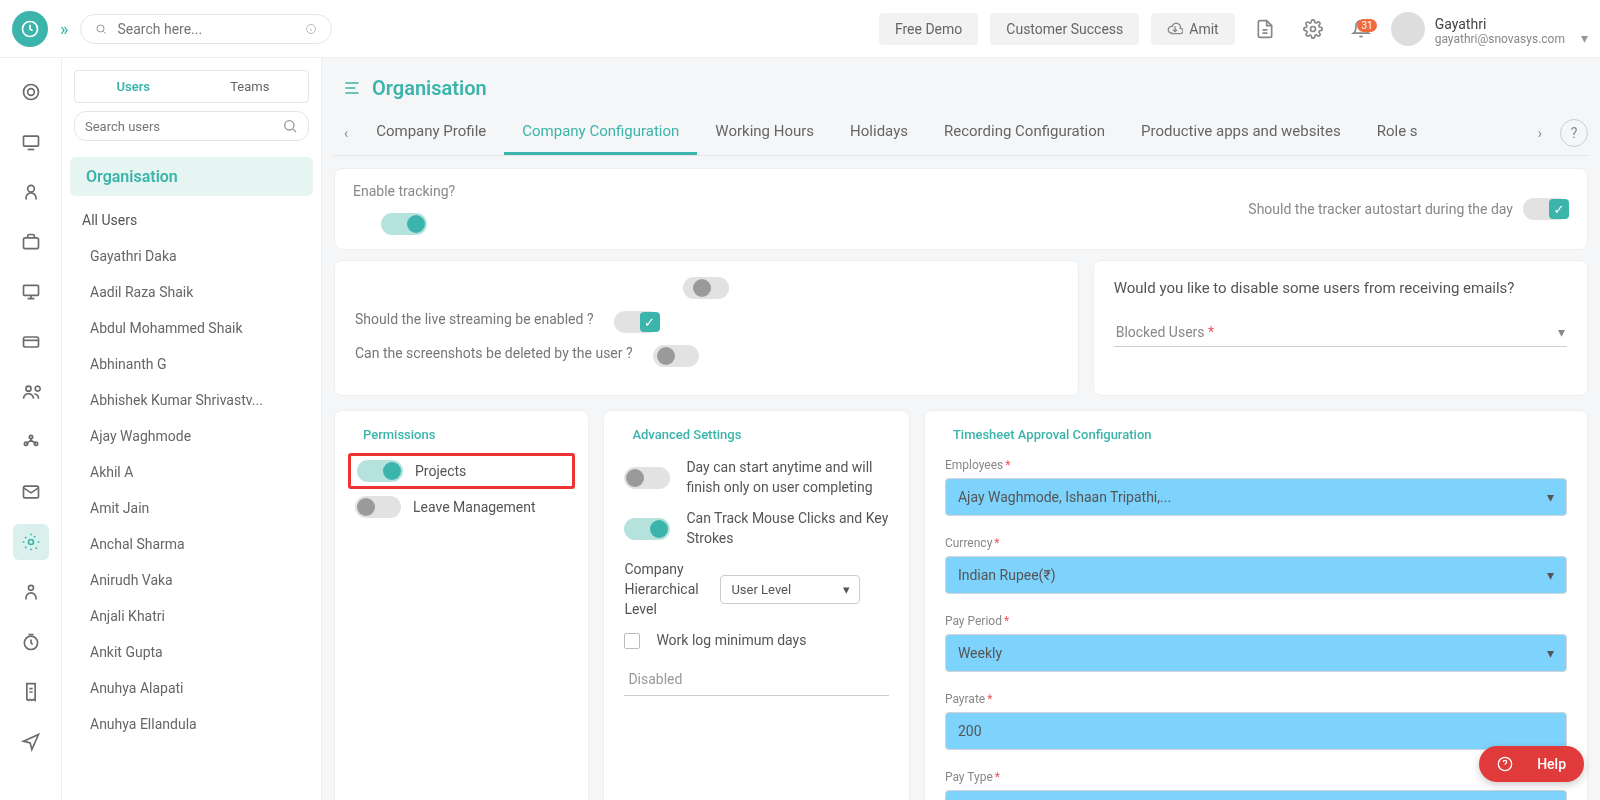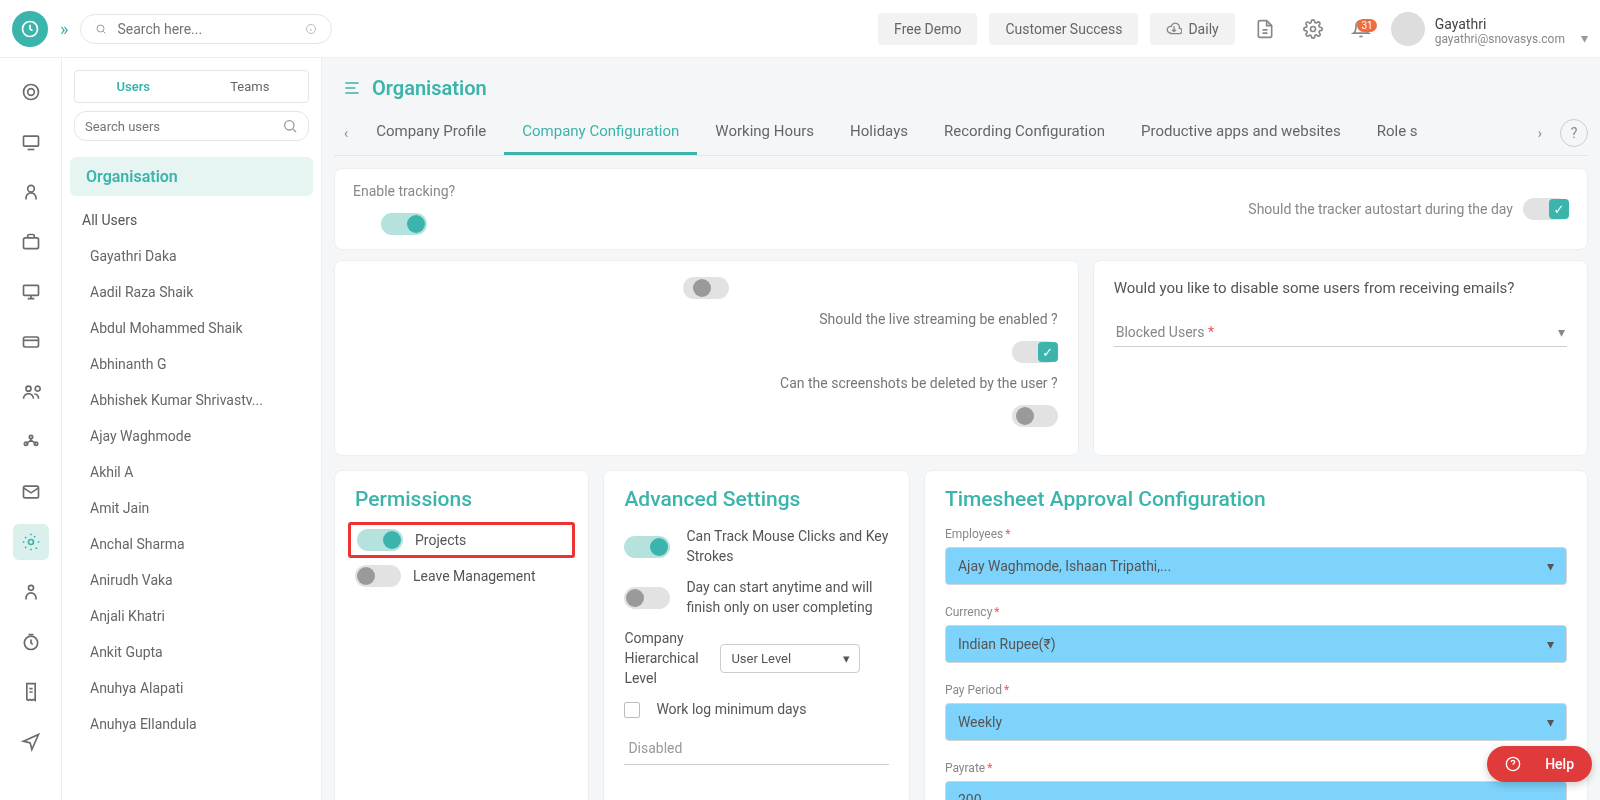--- a/index.html
+++ b/index.html
@@ -52,43 +52,43 @@
 .toggle.on { background: #b6e2dd; }
 .toggle.on .knob { left: 26px; background: #3bb4ab; }
 .toggle.grey .knob { background: #9a9a9a; }
 .toggle.grey { background: #e2e2e2; }
 
 .check-toggle { width: 46px; height: 22px; background: #e2e2e2; border-radius: 12px; position: relative; display: inline-flex; align-items: center; }
 .check-toggle .box { width: 20px; height: 20px; background: #3bb4ab; border-radius: 4px; display: flex; align-items: center; justify-content: center; color: #fff; position: absolute; right: 0; font-size: 13px; }
 
 .upper-row { display: flex; gap: 14px; margin-top: 10px; }
 .card { background: #fff; border: 1px solid #eee; border-radius: 8px; padding: 16px 20px; }
-.card-title { color: #3bb4ab; font-size: 21px; font-weight: 500; margin-bottom: 16px; }
+.card-title { color: #3bb4ab; font-size: 13px; font-weight: 500; margin-bottom: 16px; margin-left: 8px; }
 .card-main { flex: 1.55; }
 .card-side { flex: 1; }
-.sett-row { display: flex; align-items: flex-end; gap: 14px; margin: 12px 0; color: #777; flex-direction: column; }
+.sett-row { display: flex; align-items: flex-start; gap: 20px; margin: 12px 0; color: #777; }
 
 .grid3 { display: grid; grid-template-columns: 1fr 1.2fr 2.6fr; gap: 14px; margin-top: 14px; }
 
 .permission-highlight { outline: 3px solid #e33; outline-offset: -2px; padding: 6px 8px; border-radius: 2px; display: flex; align-items: center; gap: 12px; margin: -4px -6px; }
 .perm-row { display: flex; align-items: center; gap: 12px; margin-top: 12px; }
 
 .adv-row { display: flex; align-items: center; gap: 16px; margin: 12px 0; color: #555; }
 .adv-row .lbl { flex: 1; font-size: 14px; line-height: 1.4; }
 .mini-select { border: 1px solid #ccc; border-radius: 4px; padding: 6px 10px; display: flex; align-items: center; justify-content: space-between; width: 140px; font-size: 13px; color: #555; background: #fff; }
 .chk { width: 16px; height: 16px; border: 1px solid #bbb; border-radius: 2px; }
 .disabled-field { border-bottom: 1px solid #ccc; padding: 8px 4px; color: #999; width: 100%; margin-top: 6px; }
 
 .form-grid { display: grid; grid-template-columns: 1fr; gap: 20px 30px; }
 .field-label { font-size: 12px; color: #888; margin-bottom: 6px; display: block; }
 .field-label .req { color: #e55; margin-left: 2px; }
 .field { border: 1px solid #d5d5d5; border-radius: 4px; padding: 10px 12px; display: flex; align-items: center; justify-content: space-between; color: #555; background: #7dd3fc; }
 .blocked-underline { border-bottom: 1px solid #cfcfcf; padding: 6px 2px; display: flex; justify-content: space-between; color: #888; margin-top: 18px; }
 
-.help-btn { position: fixed; bottom: 18px; right: 8px; background: #e03a3a; color: #fff; border-radius: 22px; padding: 10px 18px; display: flex; align-items: center; gap: 24px; font-weight: 500; box-shadow: 0 3px 8px rgba(0,0,0,.2); }
+.help-btn { position: fixed; bottom: 18px; right: 16px; background: #e03a3a; color: #fff; border-radius: 22px; padding: 10px 18px; display: flex; align-items: center; gap: 24px; font-weight: 500; box-shadow: 0 3px 8px rgba(0,0,0,.2); }
 
 svg { display: block; }
 </style>
 </head>
 <body>
 
 <div class="topbar">
   <div class="logo">
     <svg width="20" height="20" viewBox="0 0 24 24" fill="none" stroke="#fff" stroke-width="2">
         <circle cx="12" cy="12" r="9"></circle>
@@ -108,21 +108,21 @@
       </svg>
   </div>
   <div class="spacer"></div>
   <div class="chip">Free Demo</div>
   <div class="chip">Customer Success</div>
   <div class="chip">
     <svg width="16" height="16" viewBox="0 0 24 24" fill="none" stroke="#888" stroke-width="2">
         <path d="M7 18a5 5 0 1 1 .9-9.9A6 6 0 0 1 20 11a4 4 0 0 1 0 8H7z"></path>
         <path d="m9 13 3 3 3-3M12 8v8"></path>
       </svg>
-    <span>Daily</span>
+    <span>Amit</span>
   </div>
   <div class="topbar-icon">
     <svg width="20" height="20" viewBox="0 0 24 24" fill="none" stroke="#888" stroke-width="2">
         <path d="M14 2H6a2 2 0 0 0-2 2v16a2 2 0 0 0 2 2h12a2 2 0 0 0 2-2V8z"></path>
         <path d="M14 2v6h6M9 13h6M9 17h6"></path>
       </svg>
   </div>
   <div class="topbar-icon">
     <svg width="20" height="20" viewBox="0 0 24 24" fill="none" stroke="#888" stroke-width="2">
         <circle cx="12" cy="12" r="3"></circle>
@@ -349,30 +349,30 @@
           <div class="toggle grey">
               <div class="knob"></div>
             </div>
           <span>Leave Management</span>
         </div>
       </div>
 
       <div class="card">
         <div class="card-title">Advanced Settings</div>
         <div class="adv-row">
+          <div class="toggle grey">
+              <div class="knob"></div>
+            </div>
+          <div class="lbl">Day can start anytime and will finish only on user completing</div>
+        </div>
+        <div class="adv-row">
           <div class="toggle on">
               <div class="knob"></div>
             </div>
           <div class="lbl">Can Track Mouse Clicks and Key Strokes</div>
-        </div>
-        <div class="adv-row">
-          <div class="toggle grey">
-              <div class="knob"></div>
-            </div>
-          <div class="lbl">Day can start anytime and will finish only on user completing</div>
         </div>
         <div class="adv-row">
           <div class="lbl" style="flex:0 0 80px">Company Hierarchical Level</div>
           <div class="mini-select">
             <span>User Level</span>
               <span>▾</span>
           </div>
         </div>
         <div class="adv-row">
           <div class="chk"></div>

